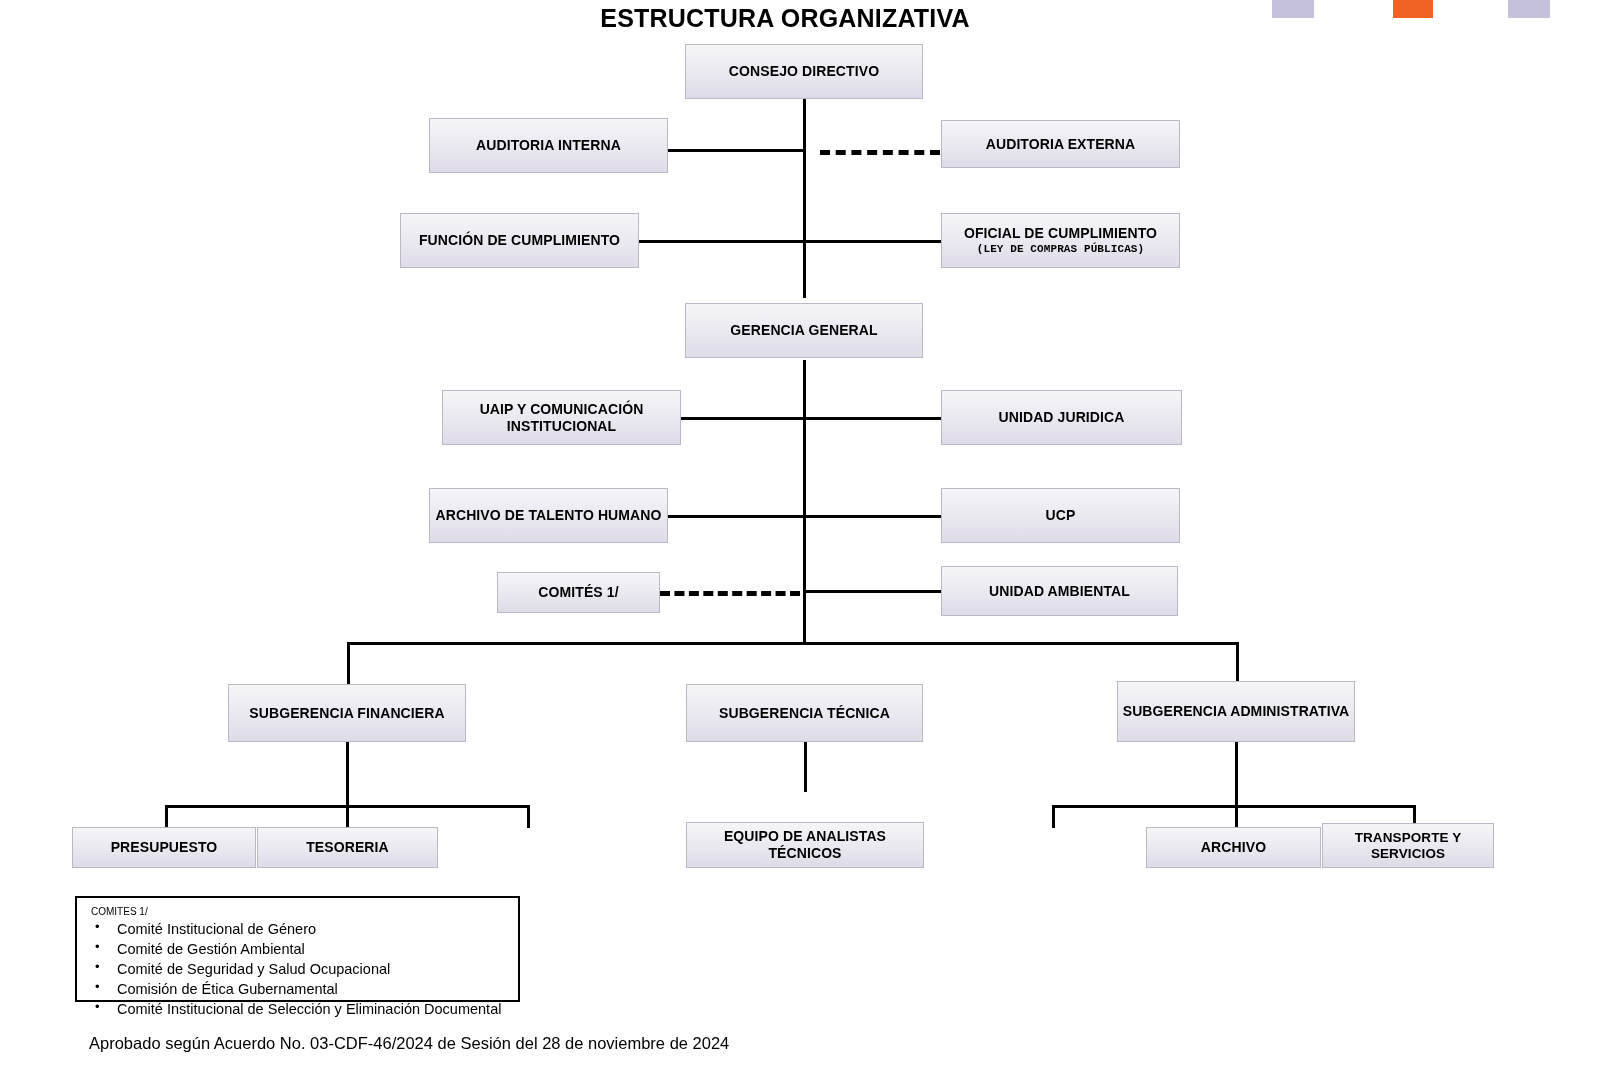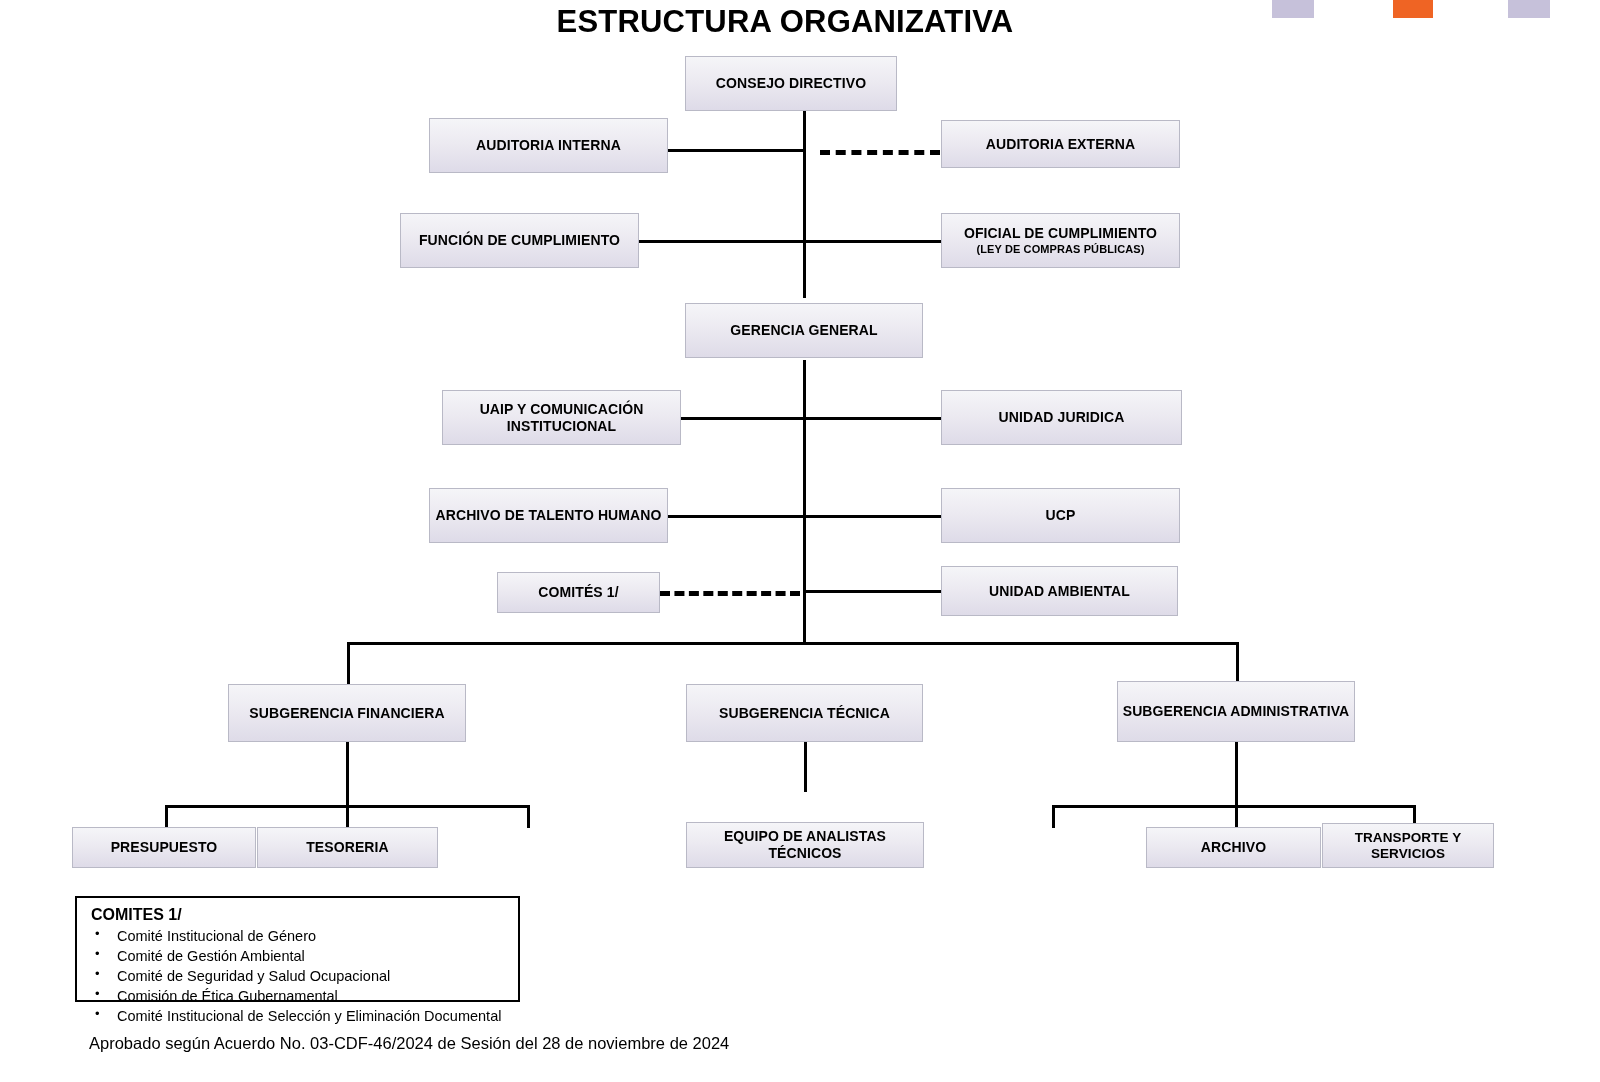--- a/index.html
+++ b/index.html
@@ -18,21 +18,21 @@
     overflow: hidden;
   }
 
   
   .chart-title {
     position: absolute;
     left: 0;
     top: 4px;
     width: 1570px;
     text-align: center;
-    font-size: 31px;
+    font-size: 25px;
     font-weight: bold;
     letter-spacing: 0.2px;
     color: #000000;
     font-family: "Liberation Sans", sans-serif;
   }
 
   
   .swatch {
     position: absolute;
     top: 0;
@@ -57,20 +57,21 @@
     letter-spacing: 0.1px;
     padding: 2px 4px;
     font-family: "Liberation Sans", sans-serif;
   }
   .node .main-label { display: block; }
   .node .sub-label {
     display: block;
     font-size: 11px;
     font-weight: bold;
     margin-top: 2px;
+    font-family: Liberation Mono, monospace;
   }
 
   
   .line {
     position: absolute;
     background: #000000;
   }
   .line-v { width: 3px; }
   .line-h { height: 3px; }
   .dashed-h {
@@ -82,24 +83,23 @@
   
   .legend-box {
     position: absolute;
     box-sizing: border-box;
     border: 2px solid #000000;
     background: #ffffff;
     padding: 8px 10px 6px 14px;
     font-family: "Liberation Sans", sans-serif;
   }
   .legend-title {
-    font-size: 16px;
+    font-size: 10px;
     color: #000000;
     margin-bottom: 2px;
-    font-weight: bold;
   }
   .legend-list {
     list-style: none;
     margin: 0;
     padding: 0;
   }
   .legend-list li {
     font-size: 14.5px;
     color: #000000;
     line-height: 1.38;
@@ -161,21 +161,21 @@
   <div class="line line-v" style="left:527px; top:805px; height:23px;"></div>
 
   <div class="line line-v" style="left:804px; top:742px; height:50px;"></div>
 
   <div class="line line-v" style="left:1235px; top:742px; height:64px;"></div>
   <div class="line line-h" style="left:1052px; top:805px; width:364px;"></div>
   <div class="line line-v" style="left:1052px; top:805px; height:23px;"></div>
   <div class="line line-v" style="left:1235px; top:805px; height:23px;"></div>
   <div class="line line-v" style="left:1413px; top:805px; height:23px;"></div>
 
-  <div class="node" style="left:685px; top:56px; width:212px; height:55px;">
+  <div class="node" style="left:685px; top:44px; width:238px; height:55px;">
     <span class="main-label">CONSEJO DIRECTIVO</span>
   </div>
 
   <div class="node" style="left:429px; top:118px; width:239px; height:55px;">
     <span class="main-label">AUDITORIA INTERNA</span>
   </div>
 
   <div class="node" style="left:941px; top:120px; width:239px; height:48px;">
     <span class="main-label">AUDITORIA EXTERNA</span>
   </div>

